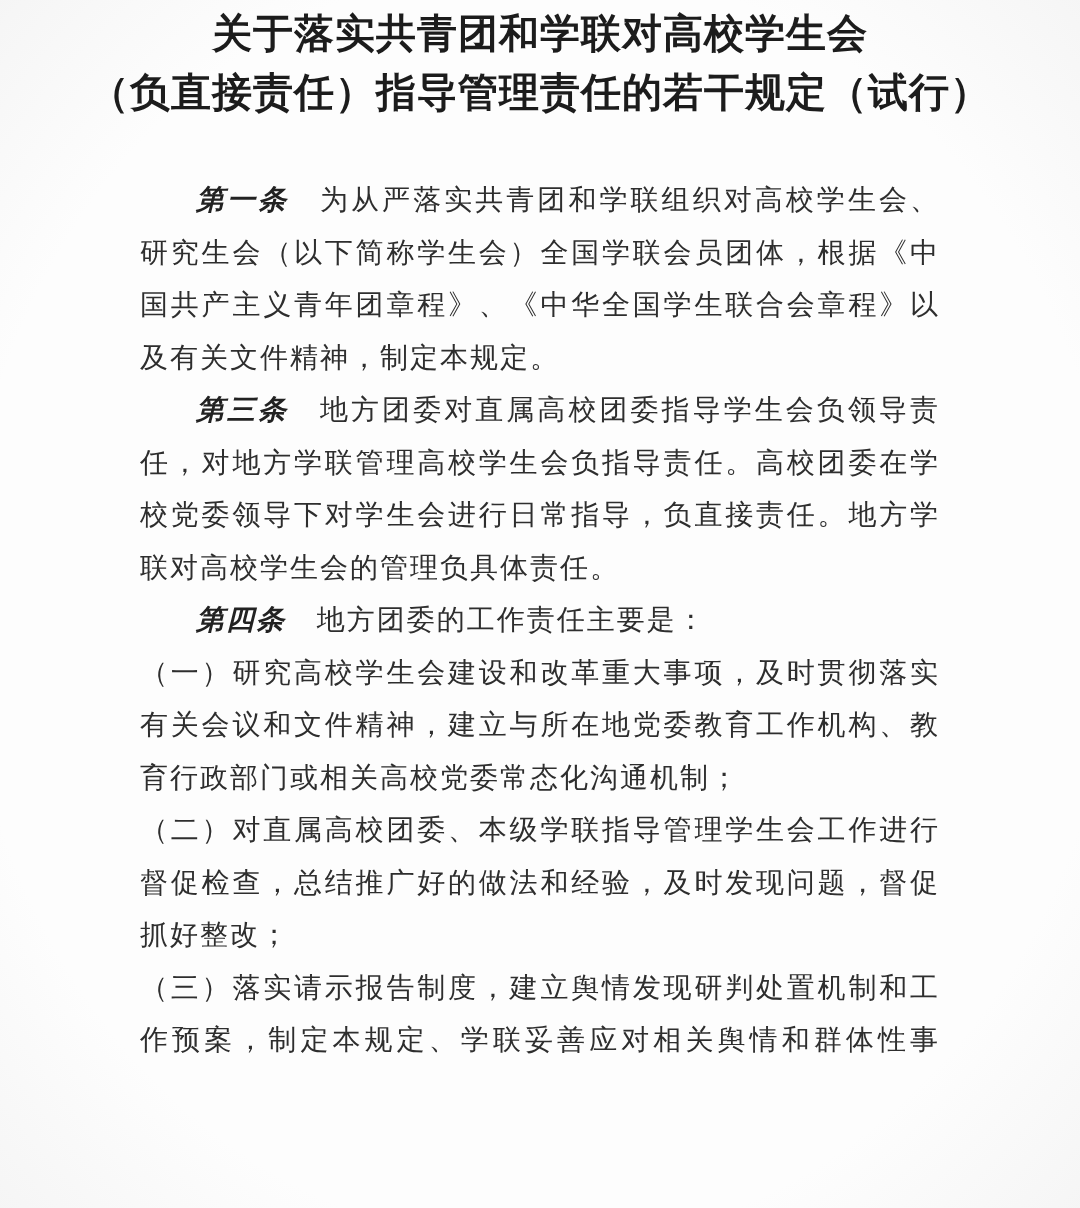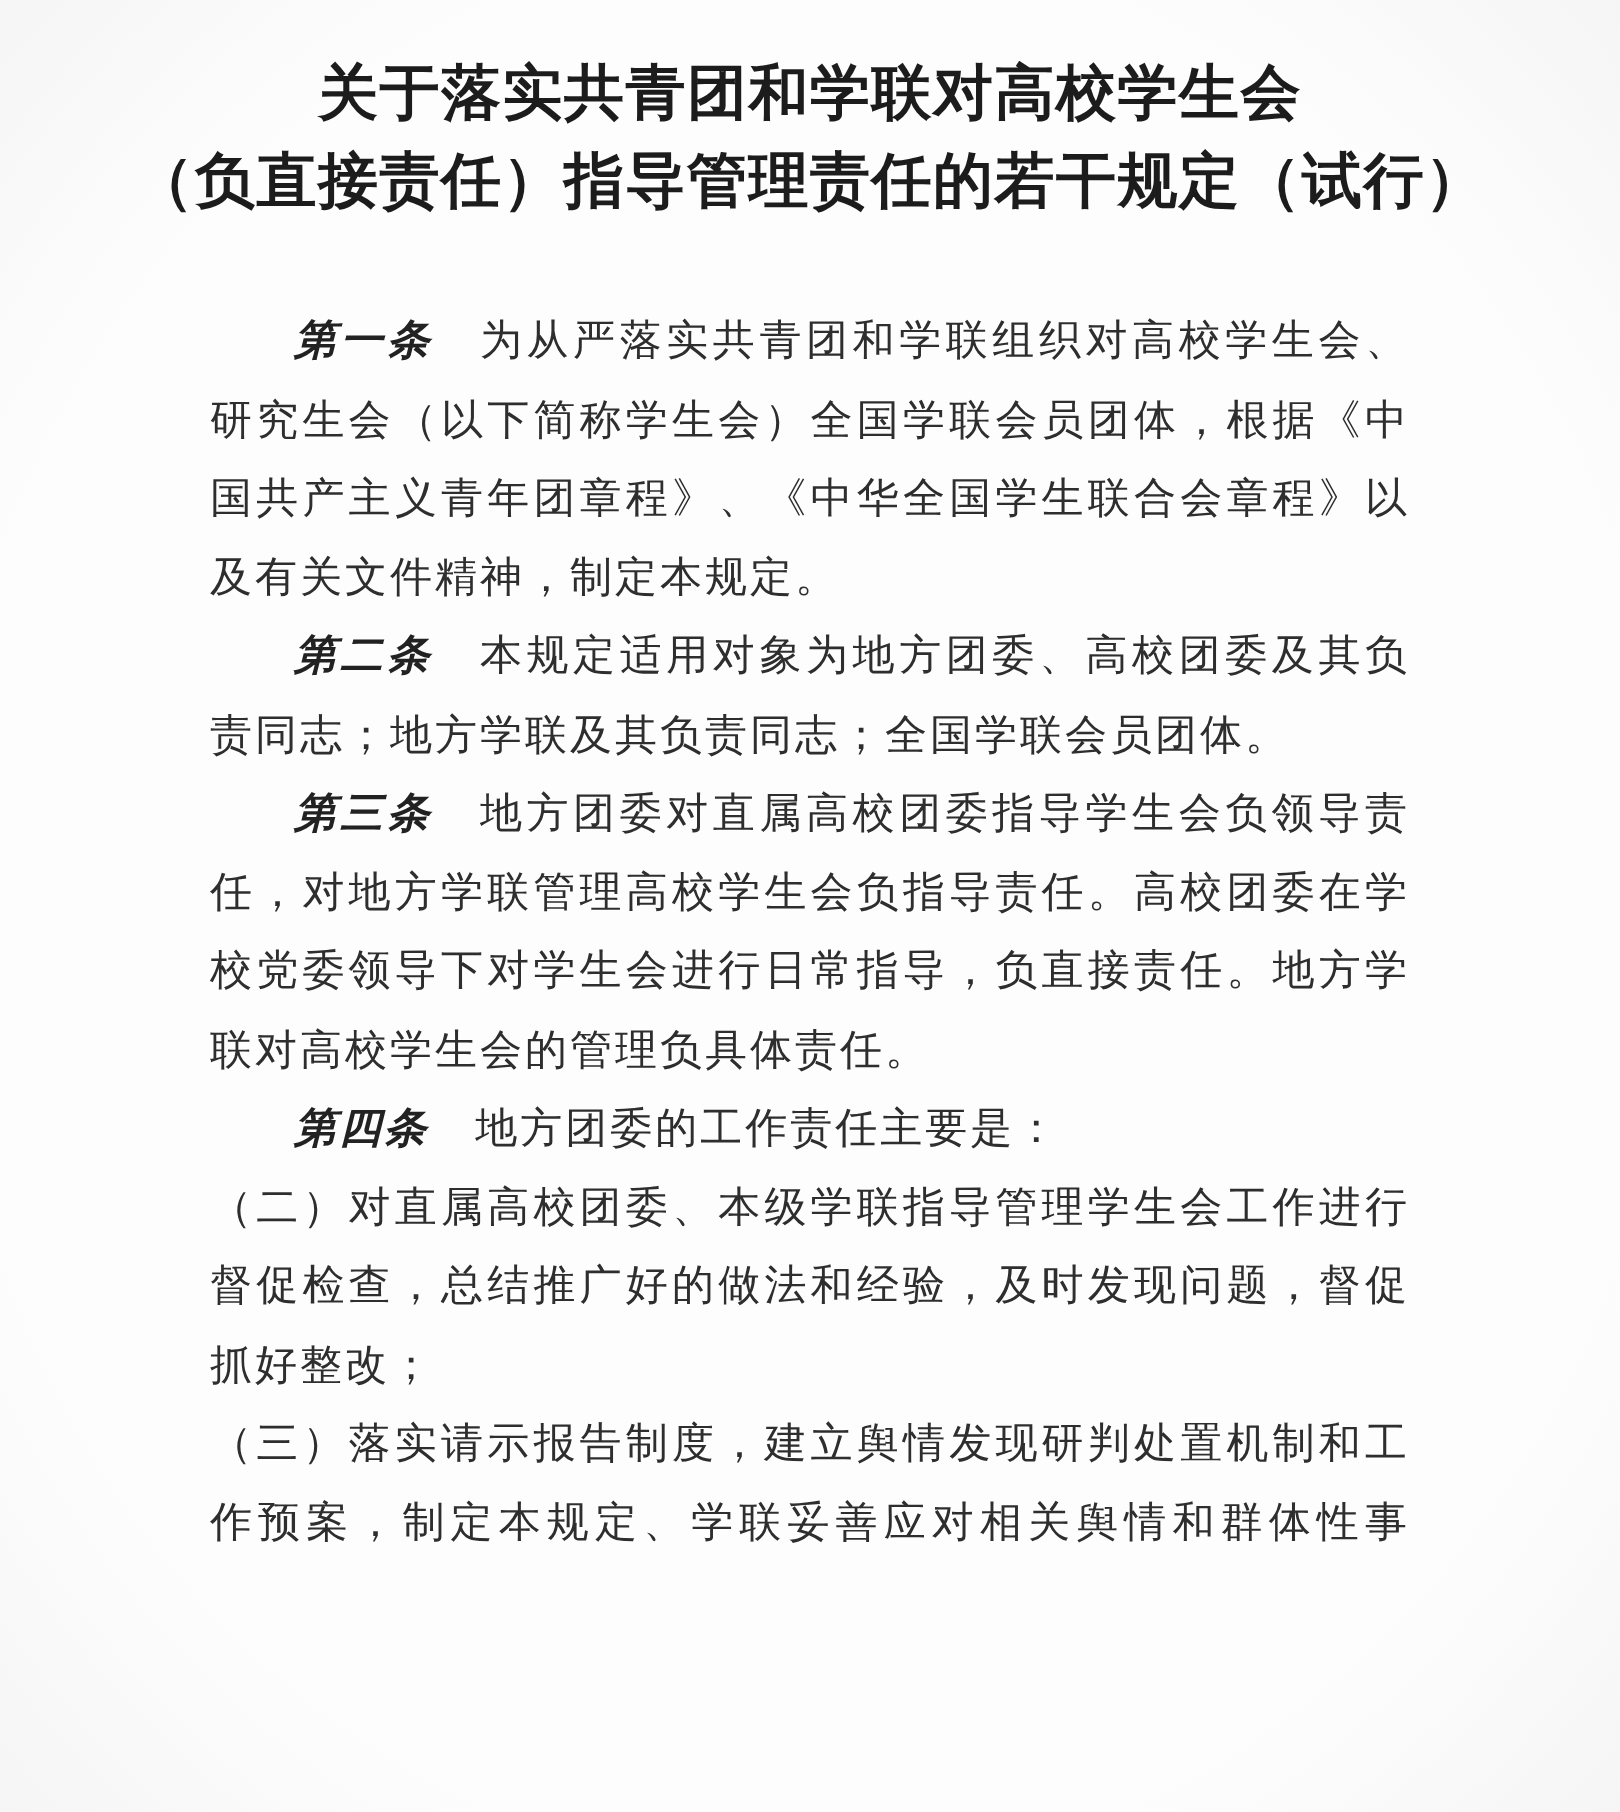--- a/index.html
+++ b/index.html
@@ -11,21 +11,21 @@
     height: 1208px;
     background: #fdfdfd;
     overflow: hidden;
     font-family: "Liberation Serif", "DejaVu Serif", serif;
     color: #2e2e2e;
   }
   .page {
     width: 1080px;
     height: 1208px;
     box-sizing: border-box;
-    padding-top: 32px;
+    padding-top: 4px;
     background:
       radial-gradient(ellipse at center, rgba(255,255,255,0) 75%, rgba(210,210,210,0.18) 100%),
       #fdfdfd;
   }
   .doc-title {
     width: 920px;
     margin: 0 auto;
     text-align: center;
     font-weight: 700;
     font-size: 40px;
@@ -70,26 +70,26 @@
 
   <h1 class="doc-title">
     <span>关于落实共青团和学联对高校学生会</span><br>
     <span>（负直接责任）指导管理责任的若干规定（试行）</span>
   </h1>
 
   <div class="doc-body">
 
     <p class="para"><span class="clause-label">第一条</span><span>为从严落实共青团和学联组织对高校学生会、研究生会（以下简称学生会）全国学联会员团体，根据《中国共产主义青年团章程》、《中华全国学生联合会章程》以及有关文件精神，制定本规定。</span></p>
 
-    <p class="para"><span class="clause-label">第二条</span><span>本规定适用对象为地方团委、高校团委及其负责同志；地方学联及其负责同志；全国学联会员团体。</span></p>
 
     <p class="para"><span class="clause-label">第三条</span><span>地方团委对直属高校团委指导学生会负领导责任，对地方学联管理高校学生会负指导责任。高校团委在学校党委领导下对学生会进行日常指导，负直接责任。地方学联对高校学生会的管理负具体责任。</span></p>
 
     <p class="para"><span class="clause-label">第四条</span><span>地方团委的工作责任主要是：</span></p>
 
+    <p class="para sub"><span>（一）研究高校学生会建设和改革重大事项，及时贯彻落实有关会议和文件精神，建立与所在地党委教育工作机构、教育行政部门或相关高校党委常态化沟通机制；</span></p>
 
     <p class="para sub"><span>（二）对直属高校团委、本级学联指导管理学生会工作进行督促检查，总结推广好的做法和经验，及时发现问题，督促抓好整改；</span></p>
 
     <p class="para sub cut"><span>（三）落实请示报告制度，建立舆情发现研判处置机制和工作预案，制定本规定、学联妥善应对相关舆情和群体性事</span></p>
 
   </div>
 
 </div>
 
 </body></html>

